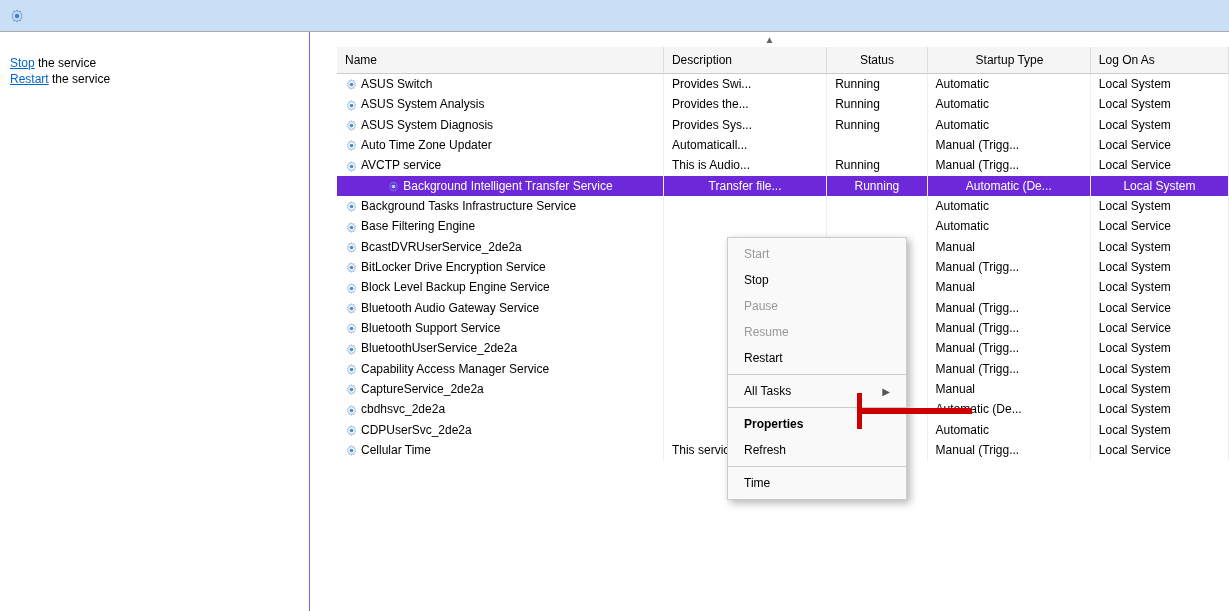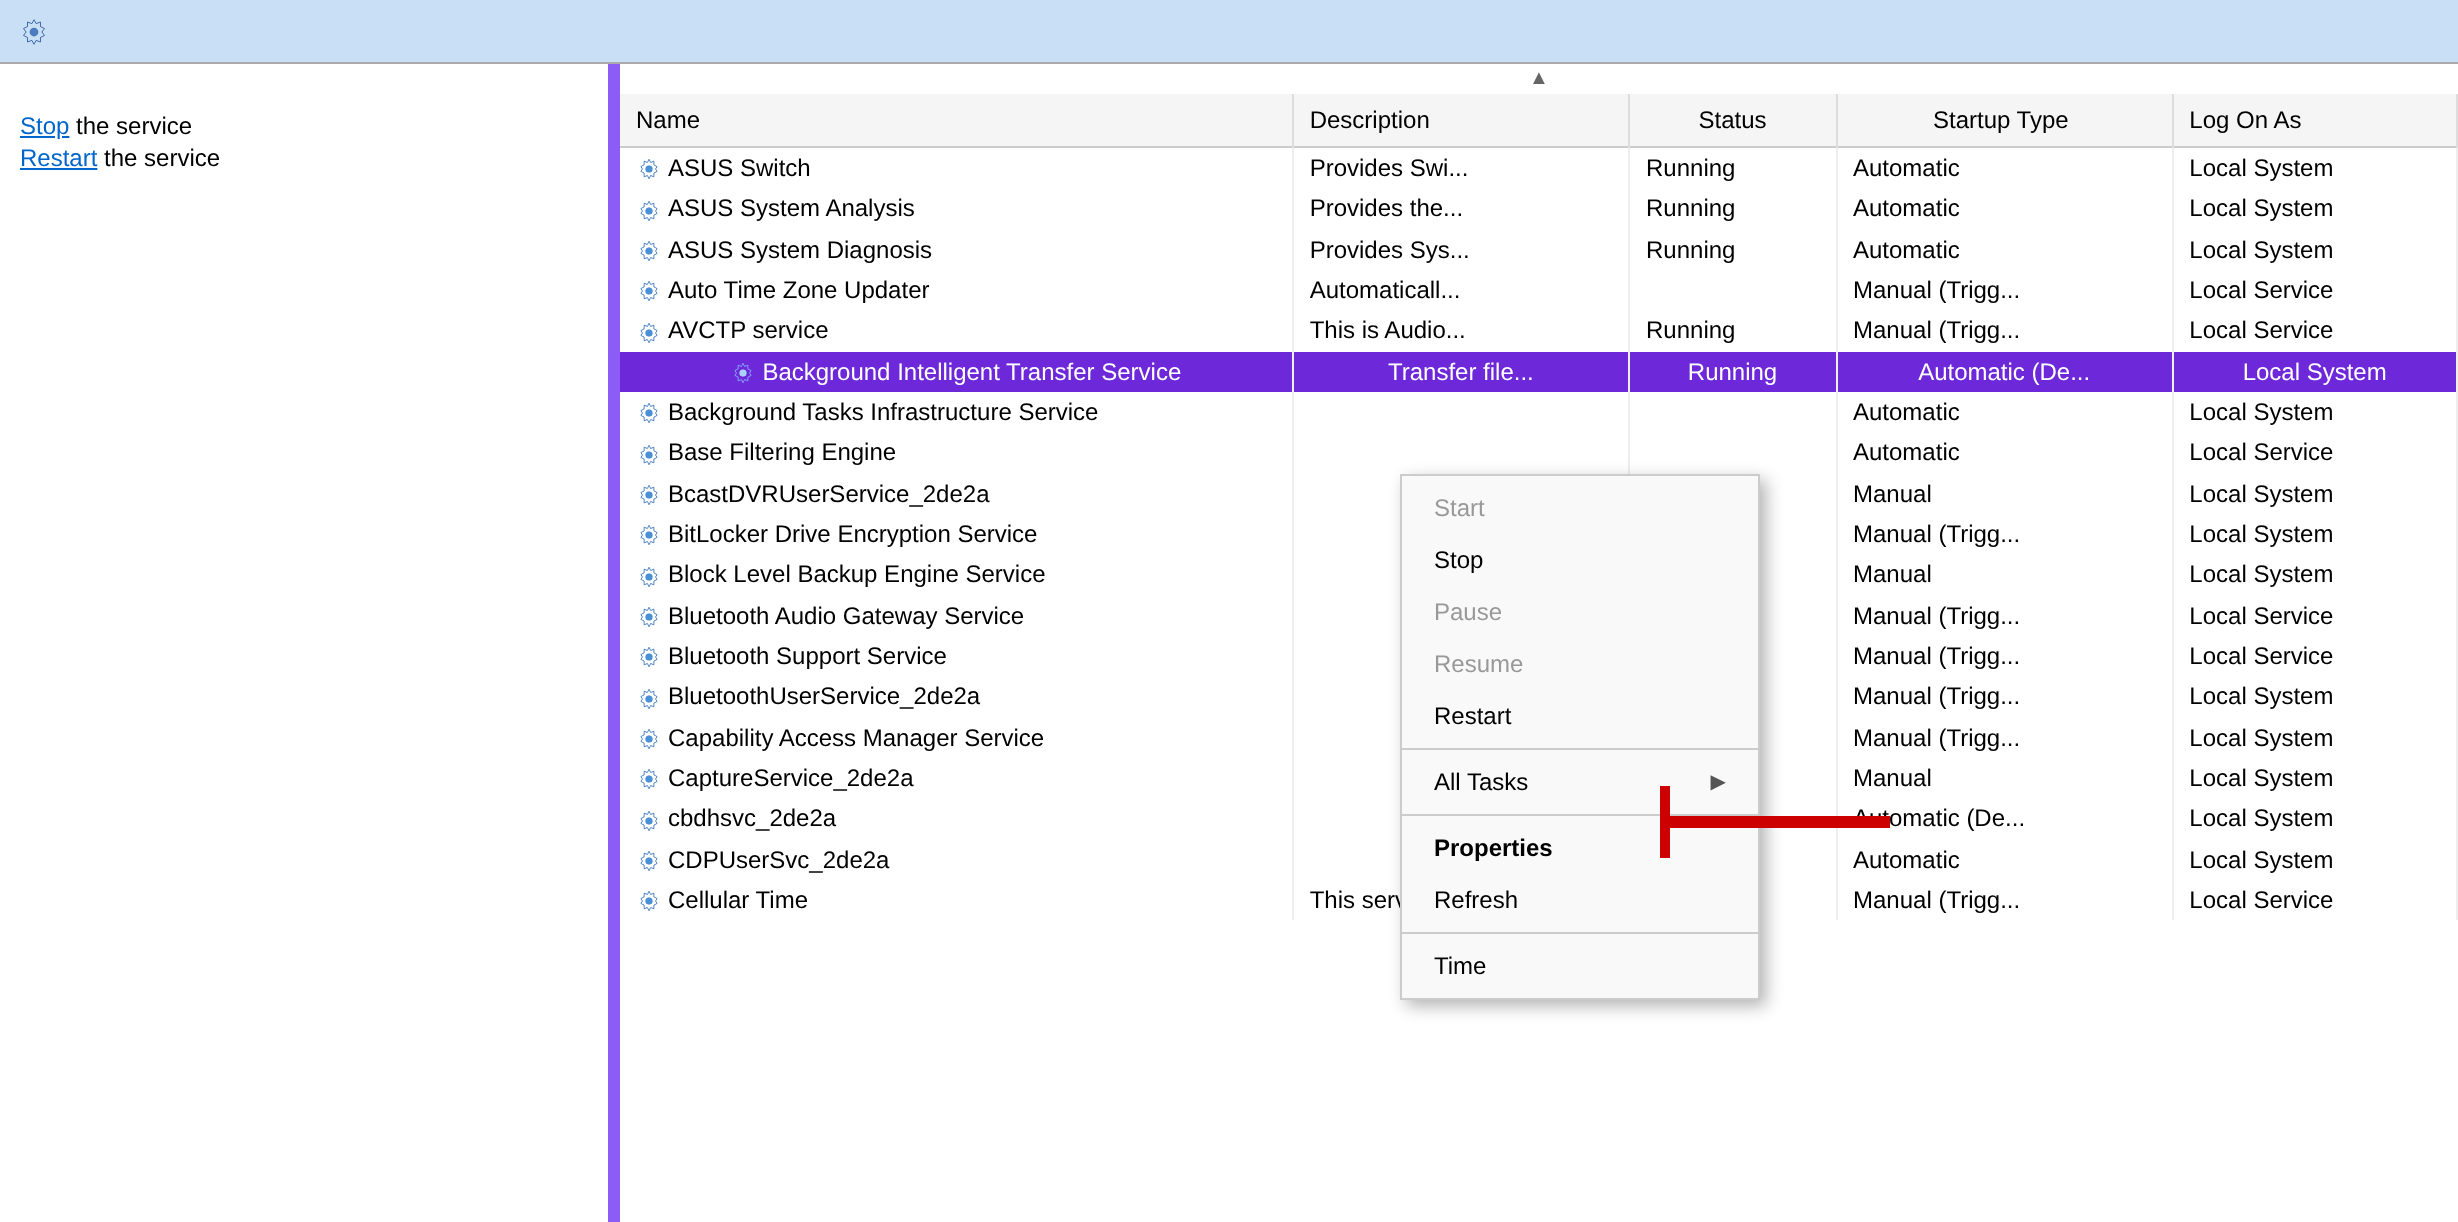--- a/index.html
+++ b/index.html
@@ -31,21 +31,21 @@
       flex: 1;
       overflow: hidden;
     }
 
     
     #left-panel {
       width: 310px;
       flex-shrink: 0;
       background: #fff;
       padding: 14px 14px 14px 10px;
-      border-right: 6px solid #8b5cf6;
+      border-right: 1px solid #8b5cf6;
       overflow-y: auto;
     }
     #service-title {
       font-size: 14px;
       font-weight: 700;
       color: #000;
       margin-bottom: 10px;
       line-height: 1.3;
     }
     .action-link {
@@ -215,21 +215,21 @@
     </div>
     <div id="description-section">
       <div id="description-label"></div>
       <div id="description-text"></div>
     </div>
   </div>
 
   <div id="right-panel">
     <div id="sort-arrow">▲</div>
 
-    <div style="overflow-y:auto; flex:1; position:relative;">
+    <div style="overflow-y:auto; flex:1; position:relative;margin-left:27px;">
       <table id="services-table">
         <thead>
           <tr>
             <th style="min-width:260px;">Name</th>
             <th style="min-width:130px;">Description</th>
             <th style="min-width:80px;text-align:center;">Status</th>
             <th style="min-width:130px;padding-left:48px;">Startup Type</th>
             <th style="min-width:110px;">Log On As</th>
           </tr>
         </thead>

